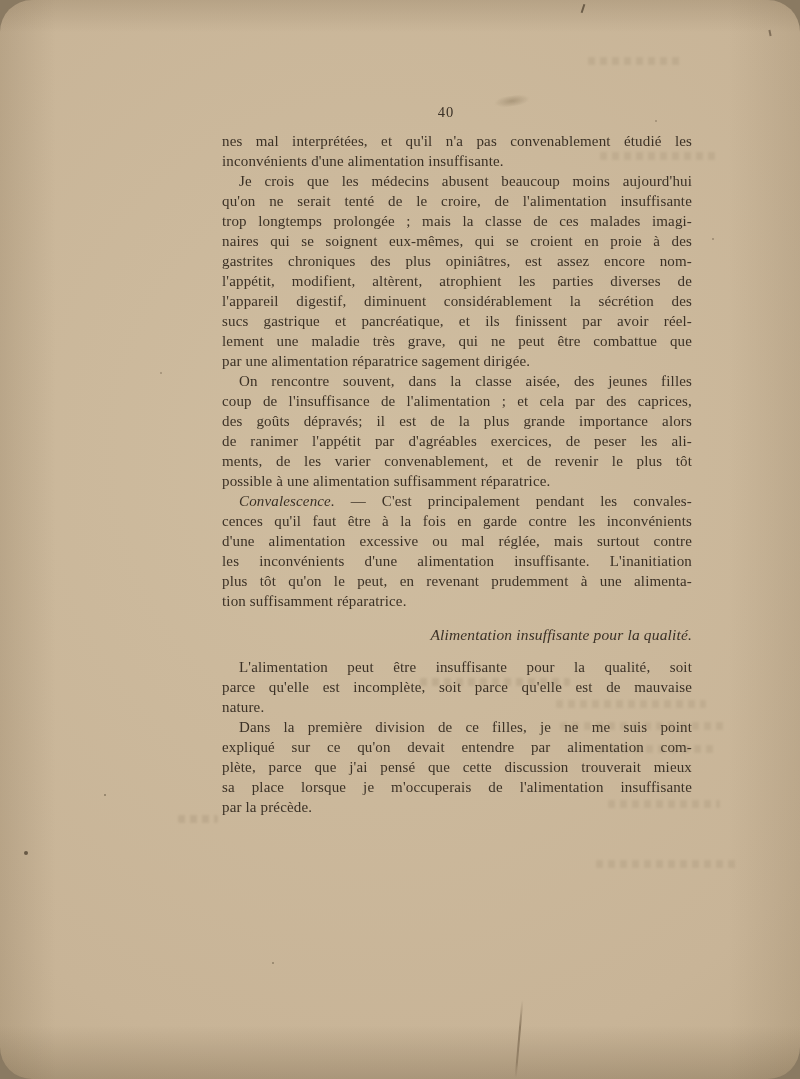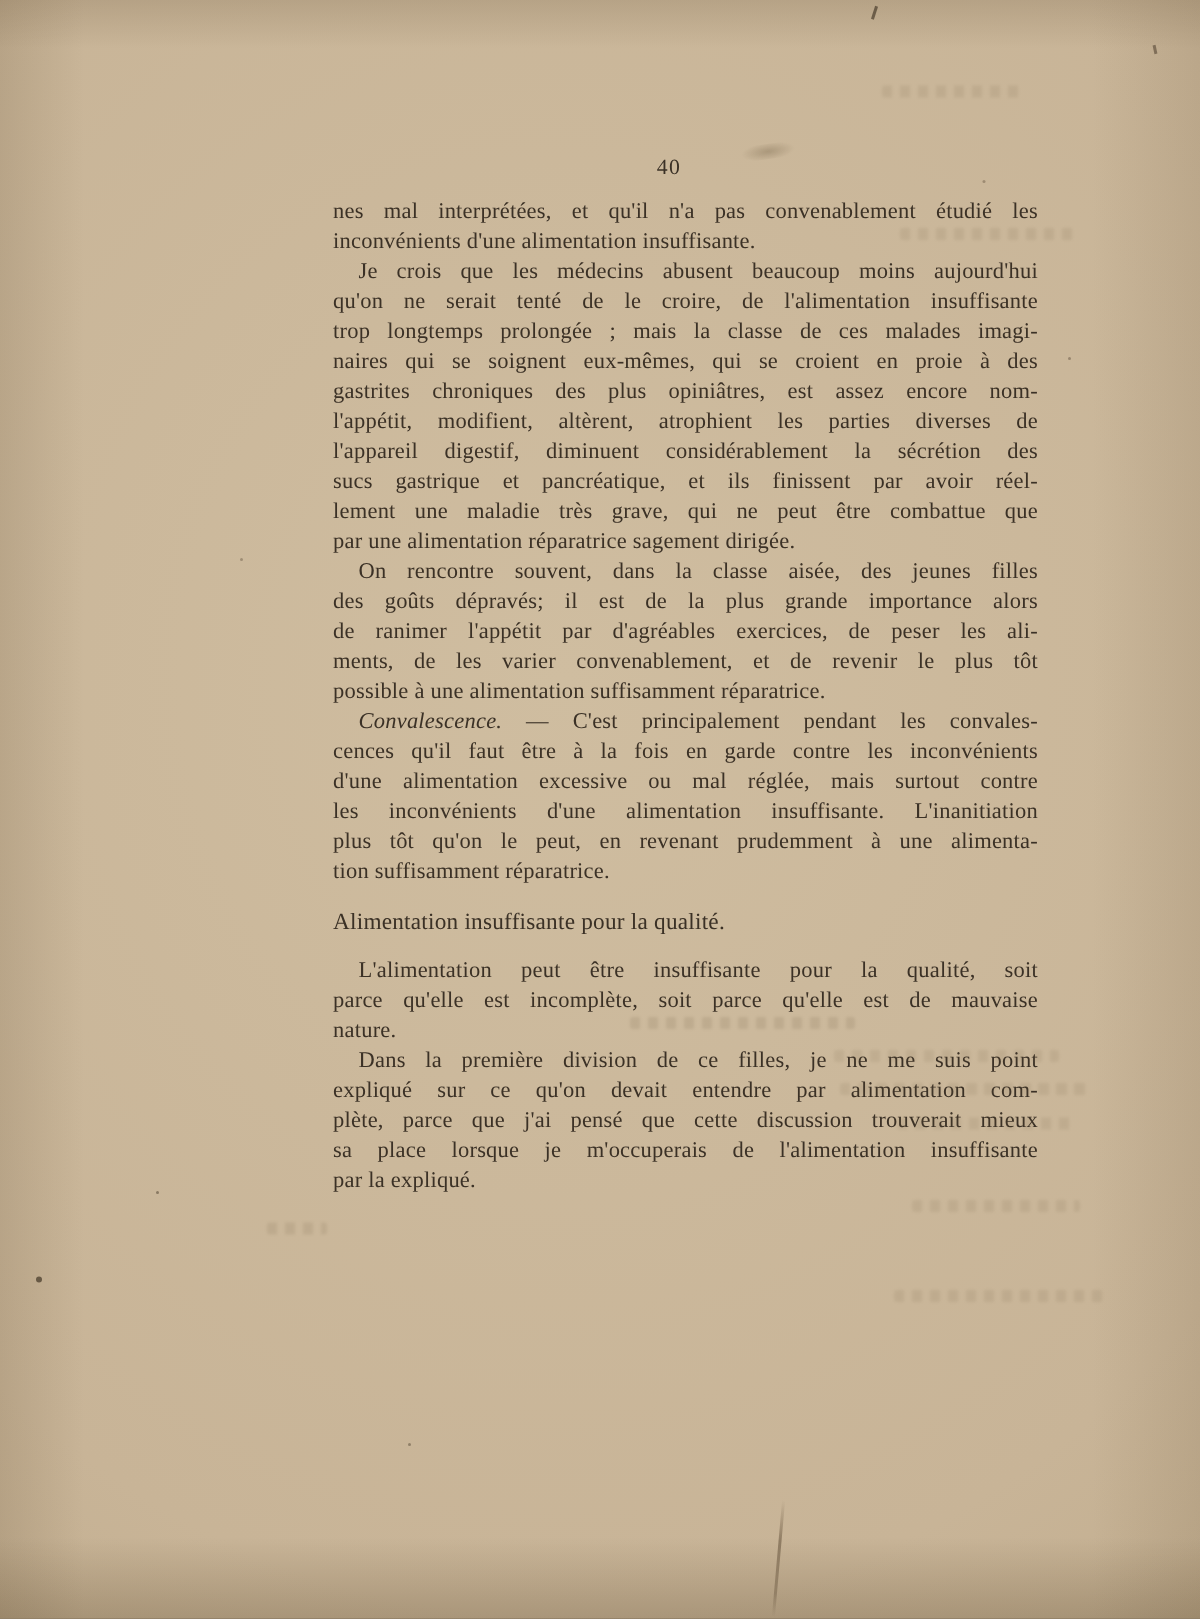--- a/index.html
+++ b/index.html
@@ -7,34 +7,35 @@
   .page{
     position:relative;width:800px;height:1079px;
     background:
       linear-gradient(to bottom, rgba(105,85,58,0.20) 0%, rgba(105,85,58,0) 3%),
       linear-gradient(to top, rgba(90,72,46,0.28) 0%, rgba(90,72,46,0) 5%),
       linear-gradient(to right, rgba(105,85,58,0.18) 0%, rgba(105,85,58,0) 7%),
       linear-gradient(to left, rgba(105,85,58,0.14) 0%, rgba(105,85,58,0) 9%),
       radial-gradient(130% 105% at 47% 42%, #cfbda0 0%, #c8b497 55%, #bda989 85%, #a99373 100%);
     font-family:"Liberation Serif","DejaVu Serif",serif;
     color:var(--ink,#3b3126);
+    border-radius:32px;
   }
   .page-number{
     position:absolute;left:222px;top:102px;width:470px;
     text-align:center;text-indent:-22px;
     font-size:14.5px;line-height:20px;letter-spacing:1px;
   }
   .text-block{
     position:absolute;left:222px;top:131px;width:470px;
     font-size:15px;line-height:20px;letter-spacing:0.15px;
   }
   .line{height:20px;text-align:justify;text-align-last:justify;}
   .line.last{text-align-last:left;}
   .line.indent{text-indent:17px;}
-  .heading{height:20px;margin:14px 0 12px 0;text-align:left;font-size:15.5px;}
+  .heading{height:20px;margin:14px 0 12px 0;text-align:right;font-style:italic;font-size:15.5px;}
   i{font-style:italic;}
   
   .speck{position:absolute;border-radius:50%;background:#4a3d2c;}
   .s1{left:24px;top:851px;width:4px;height:4px;opacity:.75;}
   .s2{left:104px;top:794px;width:2px;height:2px;opacity:.5;}
   .s3{left:712px;top:238px;width:2px;height:2px;opacity:.4;}
   .s4{left:272px;top:962px;width:2px;height:2px;opacity:.45;}
   .s5{left:160px;top:372px;width:2px;height:2px;opacity:.35;}
   .s6{left:655px;top:120px;width:2px;height:2px;opacity:.35;}
   .mark{position:absolute;background:#4a3d2c;}
@@ -78,39 +79,40 @@
       <div class="line">qu'on ne serait tenté de le croire, de l'alimentation insuffisante</div>
       <div class="line">trop longtemps prolongée ; mais la classe de ces malades imagi-</div>
       <div class="line">naires qui se soignent eux-mêmes, qui se croient en proie à des</div>
       <div class="line">gastrites chroniques des plus opiniâtres, est assez encore nom-</div>
       <div class="line">l'appétit, modifient, altèrent, atrophient les parties diverses de</div>
       <div class="line">l'appareil digestif, diminuent considérablement la sécrétion des</div>
       <div class="line">sucs gastrique et pancréatique, et ils finissent par avoir réel-</div>
       <div class="line">lement une maladie très grave, qui ne peut être combattue que</div>
       <div class="line last">par une alimentation réparatrice sagement dirigée.</div>
       <div class="line indent">On rencontre souvent, dans la classe aisée, des jeunes filles</div>
+      <div class="line">coup de l'insuffisance de l'alimentation ; et cela par des caprices,</div>
       <div class="line">des goûts dépravés; il est de la plus grande importance alors</div>
       <div class="line">de ranimer l'appétit par d'agréables exercices, de peser les ali-</div>
       <div class="line">ments, de les varier convenablement, et de revenir le plus tôt</div>
       <div class="line last">possible à une alimentation suffisamment réparatrice.</div>
       <div class="line indent"><i>Convalescence.</i> — C'est principalement pendant les convales-</div>
       <div class="line">cences qu'il faut être à la fois en garde contre les inconvénients</div>
       <div class="line">d'une alimentation excessive ou mal réglée, mais surtout contre</div>
       <div class="line">les inconvénients d'une alimentation insuffisante. L'inanitiation</div>
       <div class="line">plus tôt qu'on le peut, en revenant prudemment à une alimenta-</div>
       <div class="line last">tion suffisamment réparatrice.</div>
       <div class="heading">Alimentation insuffisante pour la qualité.</div>
       <div class="line indent">L'alimentation peut être insuffisante pour la qualité, soit</div>
       <div class="line">parce qu'elle est incomplète, soit parce qu'elle est de mauvaise</div>
       <div class="line last">nature.</div>
       <div class="line indent">Dans la première division de ce filles, je ne me suis point</div>
       <div class="line">expliqué sur ce qu'on devait entendre par alimentation com-</div>
       <div class="line">plète, parce que j'ai pensé que cette discussion trouverait mieux</div>
       <div class="line">sa place lorsque je m'occuperais de l'alimentation insuffisante</div>
-      <div class="line last">par la expliqué.</div>
+      <div class="line last">par la précède.</div>
     </div>
 
   <span class="speck s1"></span>
   <span class="speck s2"></span>
   <span class="speck s3"></span>
   <span class="speck s4"></span>
   <span class="speck s5"></span>
   <span class="speck s6"></span>
   <span class="mark m1"></span>
   <span class="mark m2"></span>

